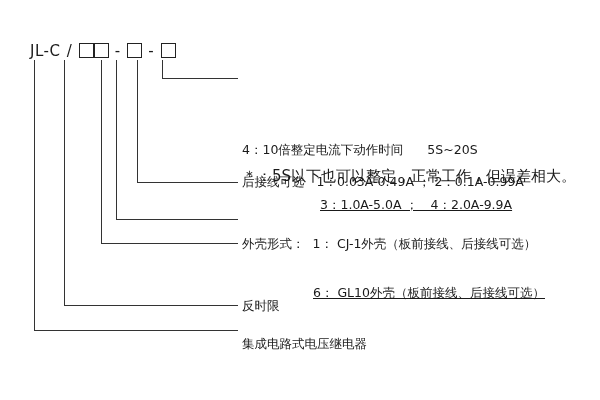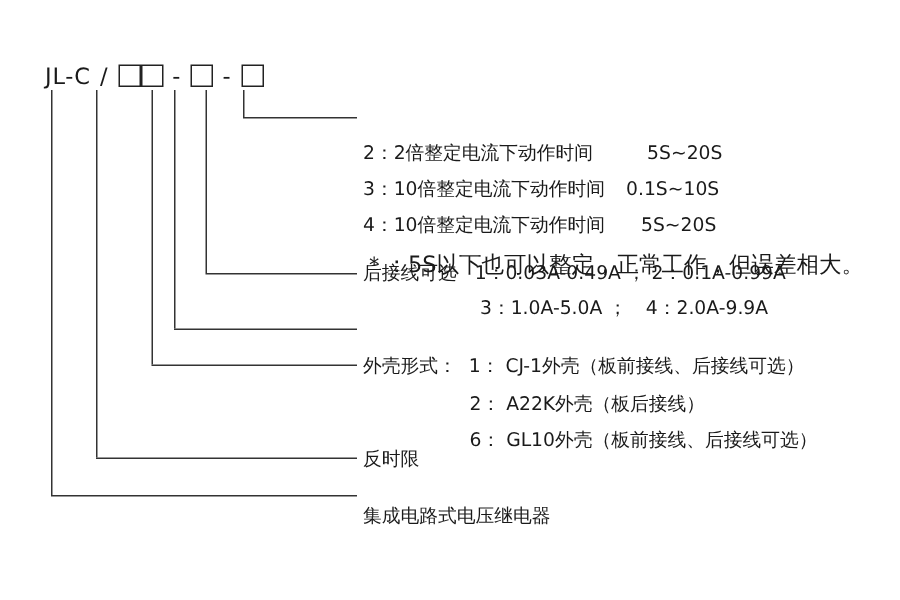--- a/index.html
+++ b/index.html
@@ -62,20 +62,21 @@
   }
   .note {
     position: absolute;
     font-size: 15px;
     white-space: nowrap;
   }
   .sub {
     position: absolute;
     font-size: 12.5px;
     white-space: nowrap;
+    text-decoration: underline;
   }
 </style>
 </head>
 <body>
 
 <div id="diagram">
 
   <div class="code">
     <span class="txt">JL-C</span>
     <span class="sep">/</span>
@@ -97,41 +98,34 @@
 
   <div class="vline" style="left:85px; top:60px; height:183px;"></div>
   <div class="hline" style="left:85px; top:243px; width:137px;"></div>
 
   <div class="vline" style="left:48px; top:60px; height:245px;"></div>
   <div class="hline" style="left:48px; top:305px; width:174px;"></div>
 
   <div class="vline" style="left:18px; top:60px; height:270px;"></div>
   <div class="hline" style="left:18px; top:330px; width:204px;"></div>
 
-  <div class="row" style="left:226px; top:95px;">
-    <span>2</span><span>：2倍整定电流下动作时间</span><span style="display:inline-block;width:36px;"></span><span>5S~20S</span>
-  </div>
-  <div class="row" style="left:226px; top:119px;">
-    <span>3</span><span>：10倍整定电流下动作时间</span><span style="display:inline-block;width:14px;"></span><span>0.1S~10S</span>
-  </div>
   <div class="row" style="left:226px; top:143px;text-align:center;">
     <span>4</span><span>：10倍整定电流下动作时间</span><span style="display:inline-block;width:24px;"></span><span>5S~20S</span>
   </div>
 
   <div class="note" style="left:226px; top:167px;">＊：5S以下也可以整定，正常工作，但误差相大。</div>
 
   <div class="row" style="left:226px; top:175px;">
     <span>后接线可选</span><span style="display:inline-block;width:12px;"></span><span>1：0.03A-0.49A ； 2：0.1A-0.99A</span>
   </div>
   <div class="sub" style="left:304px; top:197px;">3：1.0A-5.0A ；　4：2.0A-9.9A</div>
 
 
   <div class="row" style="left:226px; top:237px;">
     <span>外壳形式：</span><span style="display:inline-block;width:8px;"></span><span>1： CJ-1外壳（板前接线、后接线可选）</span>
   </div>
-  <div class="sub" style="left:297px; top:261px;">2： A22K外壳（板后接线）</div>
   <div class="sub" style="left:297px; top:285px;">6： GL10外壳（板前接线、后接线可选）</div>
 
   <div class="row" style="left:226px; top:299px;">反时限</div>
 
   <div class="row" style="left:226px; top:337px;">集成电路式电压继电器</div>
 
 </div>
 
 </body></html>

